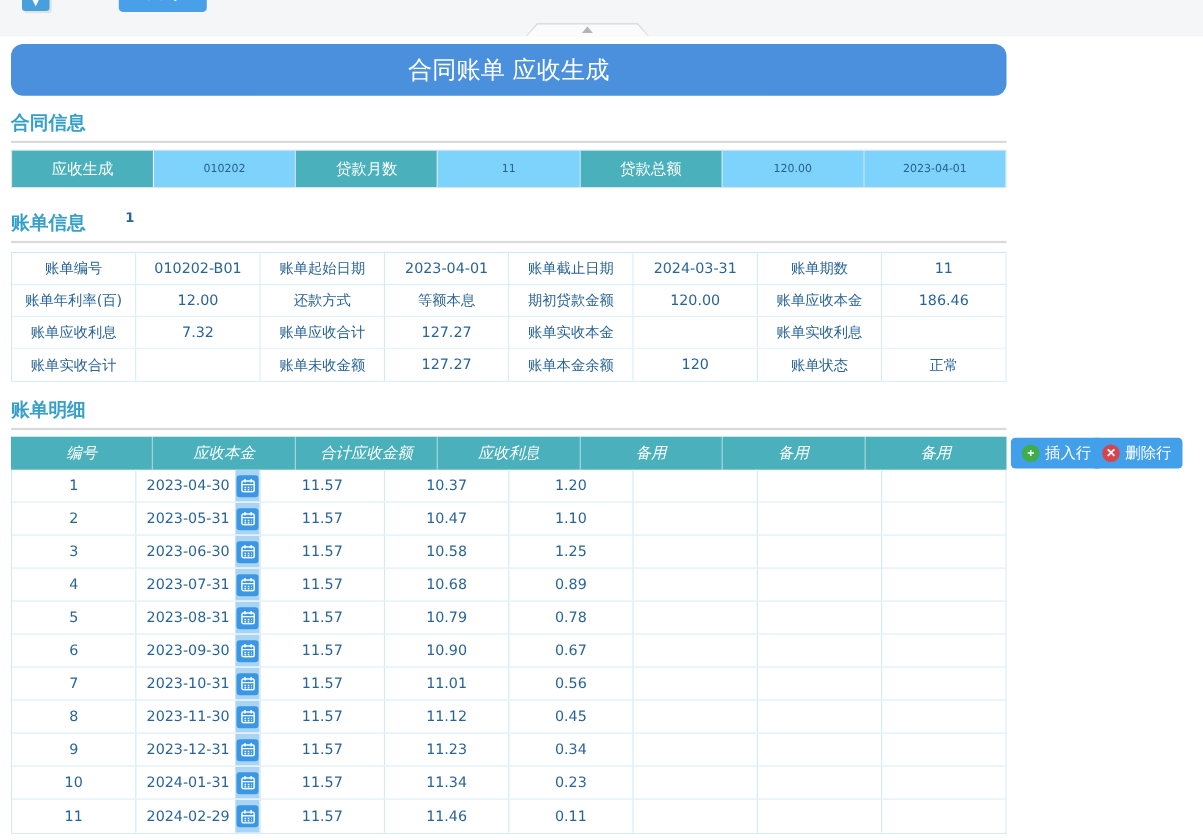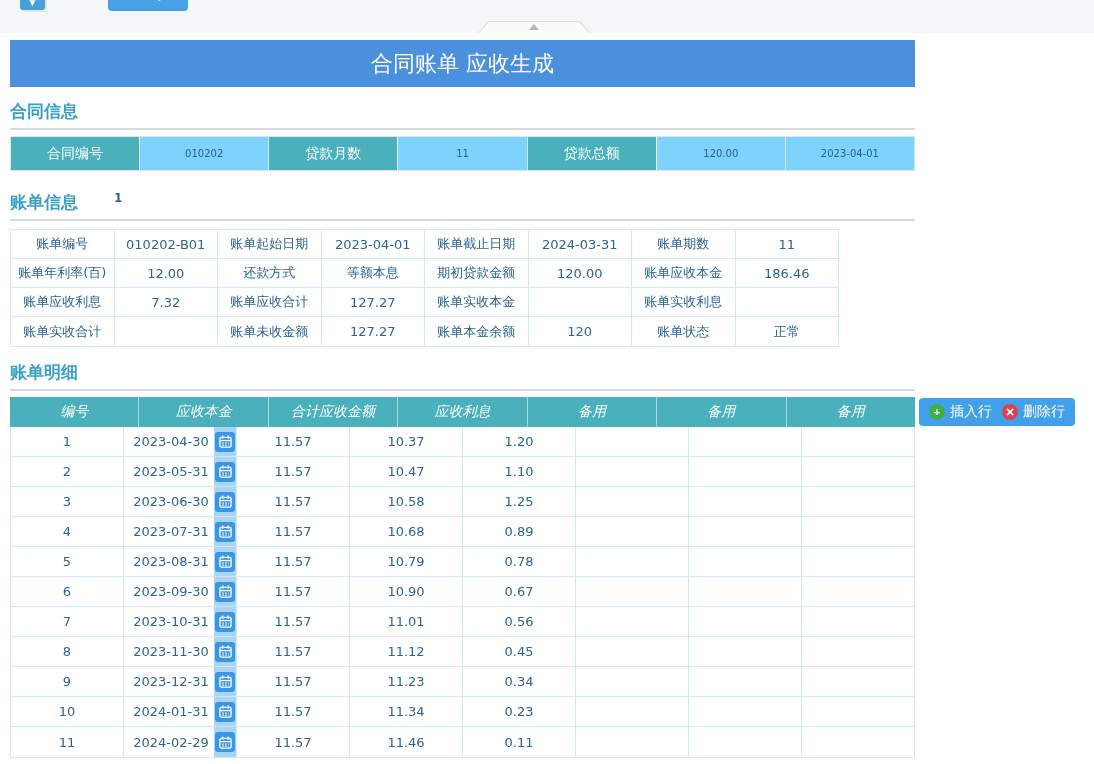--- a/index.html
+++ b/index.html
@@ -33,21 +33,21 @@
   }
   .collapse-arrow {
     position:relative; width:0; height:0; z-index:1;
     border-left:5px solid transparent; border-right:5px solid transparent;
     border-bottom:6px solid #b5b5b5;
   }
   
   .banner {
     margin:40px 0 0 10px; width:905px; height:47px; background:#4a90dd;
     color:#ffffff; font-size:22px; font-weight:500;
-    display:flex; align-items:center; justify-content:center;
+    display:flex; align-items:center; justify-content:center;border-radius:11px;
   }
   
   .section-title {
     margin:13px 0 0 10px; width:905px; padding-bottom:5px;
     border-bottom:2px solid #d9d9d9;
     font-size:17px; font-weight:bold; color:#36a0c8;
   }
   .section-title .badge {
     font-size:12px; font-weight:bold; color:#2a6496;
     margin-left:30px; vertical-align:top;
@@ -62,21 +62,21 @@
     flex:1; background:#4ab0bc; color:#fff; font-size:14px;
     border-right:1px solid #eef8fa;
   }
   .t-value {
     flex:1; background:#7dd3fc; color:#28618f; font-size:10px;
     border-right:1px solid #d9e6ee;
   }
   .contract-row > div:last-child { border-right:none; }
   
   .bill-table {
-    margin:8px 0 11px 10px; width:829px; border:1px solid #cfe9f5;
+    margin:8px 0 11px 10px; width:905px; border:1px solid #cfe9f5;
   }
   .brow { display:flex; height:29px; border-bottom:1px solid #cfe9f5; }
   .brow:last-child { border-bottom:none; }
   .bcell {
     flex:1; font-size:13px; color:#2a6496; background:#fff;
     border-right:1px solid #cfe9f5; overflow:hidden; white-space:nowrap;
   }
   .bcell:last-child { border-right:none; }
   
   .detail-wrap { position:relative; margin:6px 0 0 10px; width:1084px; }
@@ -130,21 +130,21 @@
     <div class="collapse-arrow"></div>
   </div>
 </div>
 
 <div class="banner">合同账单 应收生成</div>
 
 <div class="section-title">
   <span>合同信息</span>
 </div>
 <div class="contract-row">
-    <div class="cell t-label">合同编号</div>
+    <div class="cell t-label">应收生成</div>
     <div class="cell t-value">010202</div>
     <div class="cell t-label">贷款月数</div>
     <div class="cell t-value">11</div>
     <div class="cell t-label">贷款总额</div>
     <div class="cell t-value">120.00</div>
     <div class="cell t-value">2023-04-01</div>
   </div>
 
 <div class="section-title" style="margin-top:20px;">
   <span>账单信息</span>

